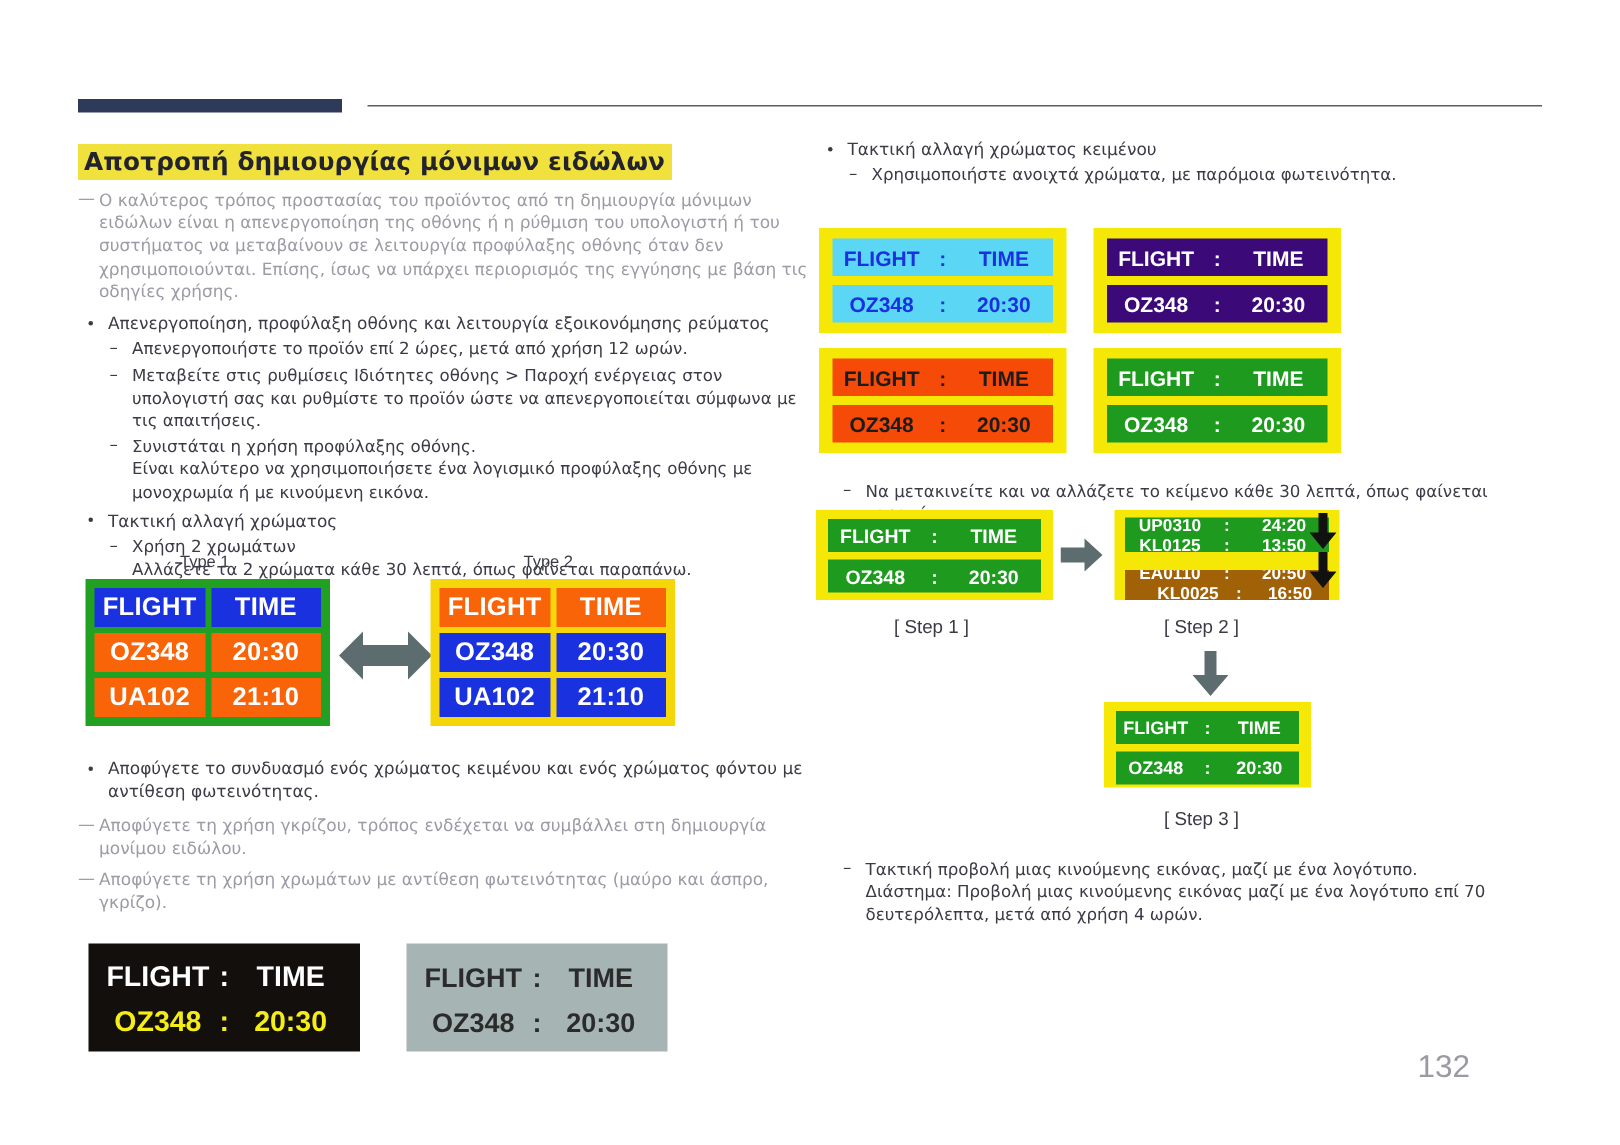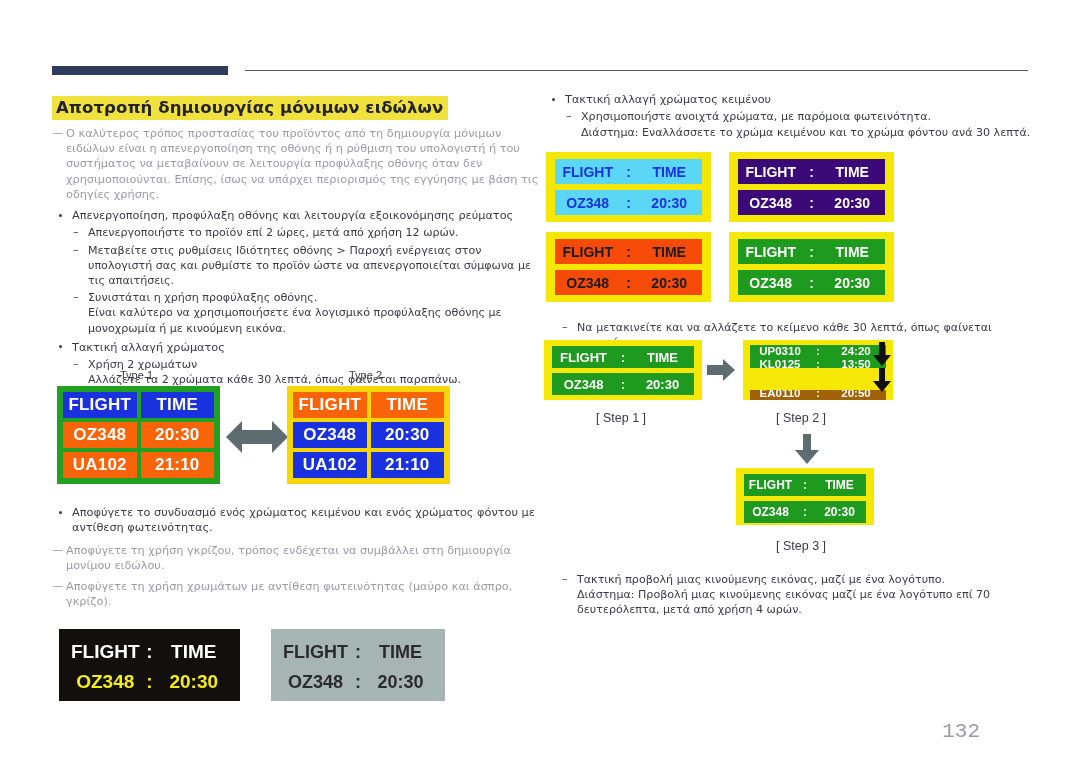--- a/index.html
+++ b/index.html
@@ -58,22 +58,22 @@
   .dbl-arrow{position:absolute;}
   .down-arrow{position:absolute;}
 
   
   .disp{position:absolute;box-sizing:border-box;}
   .disp .row{display:grid;grid-template-columns:1fr 16px 1fr;align-items:center;
              font-family:"Liberation Sans",sans-serif;font-weight:bold;}
   .disp .row .c{text-align:center;}
 
   
-  .pageno{position:absolute;right:44px;bottom:20px;font-size:21px;color:#9a9aa3;
-          font-family:Liberation Mono, monospace;}
+  .pageno{position:absolute;right:44px;bottom:39px;font-size:21px;color:#9a9aa3;
+          font-family:Liberation Sans, sans-serif;}
 
   
   .steplab{position:absolute;font-size:12.5px;color:#3b3b46;
            font-family:"Liberation Sans",sans-serif;white-space:nowrap;}
 
   .clip{overflow:hidden;}
 </style>
 </head>
 <body>
 
@@ -197,21 +197,20 @@
 
   <div class="col-r">
     <ul class="bl">
       <li>
         <span class="dot"></span>
         <span>Τακτική αλλαγή χρώματος κειμένου</span>
         <ul class="sub">
           <li>
             <span class="dash">–</span>
             <span>Χρησιμοποιήστε ανοιχτά χρώματα, με παρόμοια φωτεινότητα.</span>
-            <span class="cont">Διάστημα: Εναλλάσσετε το χρώμα κειμένου και το χρώμα φόντου ανά 30 λεπτά.</span>
           </li>
         </ul>
       </li>
     </ul>
   </div>
 
   <div id="swatches">
       <div class="disp" style="left: 546px; top: 152px; width: 165px; height: 70px; background: rgb(245, 232, 7); padding: 7px 9px; box-sizing: border-box;">
         <div class="row" style="background: rgb(91, 215, 245); color: rgb(26, 49, 224); font-size: 14px; height: 25px; margin-bottom: 6px;">
           <span class="c">FLIGHT</span>
@@ -284,21 +283,21 @@
       </div>
     </div>
 
   <div class="down-arrow" style="left:707px;top:359px;">
     <svg width="28" height="22" viewBox="0 0 28 22">
       <polygon points="0,6 16,6 16,0 28,11 16,22 16,16 0,16" fill="#5d6c6e"></polygon>
     </svg>
   </div>
 
   <div class="disp clip" id="step2" style="left: 743px; top: 340px; width: 150px; height: 60px; background: rgb(245, 232, 7); padding: 5px 7px; box-sizing: border-box;">
-      <div style="background: rgb(30, 154, 30); color: rgb(255, 255, 255); height: 23px; overflow: hidden; margin-bottom: 22px; display: flex; flex-direction: column; justify-content: space-between;">
+      <div style="background: rgb(30, 154, 30); color: rgb(255, 255, 255); height: 23px; overflow: hidden; margin-bottom: 12px; display: flex; flex-direction: column; justify-content: space-between;">
         <div class="row" style="font-size: 11.5px; height: 13px; line-height: 13px;">
           <span class="c">UP0310</span>
           <span class="c">:</span>
           <span class="c">24:20</span>
         </div>
         <div class="row" style="font-size: 11.5px; height: 13px; line-height: 13px;">
           <span class="c">KL0125</span>
           <span class="c">:</span>
           <span class="c">13:50</span>
         </div>

